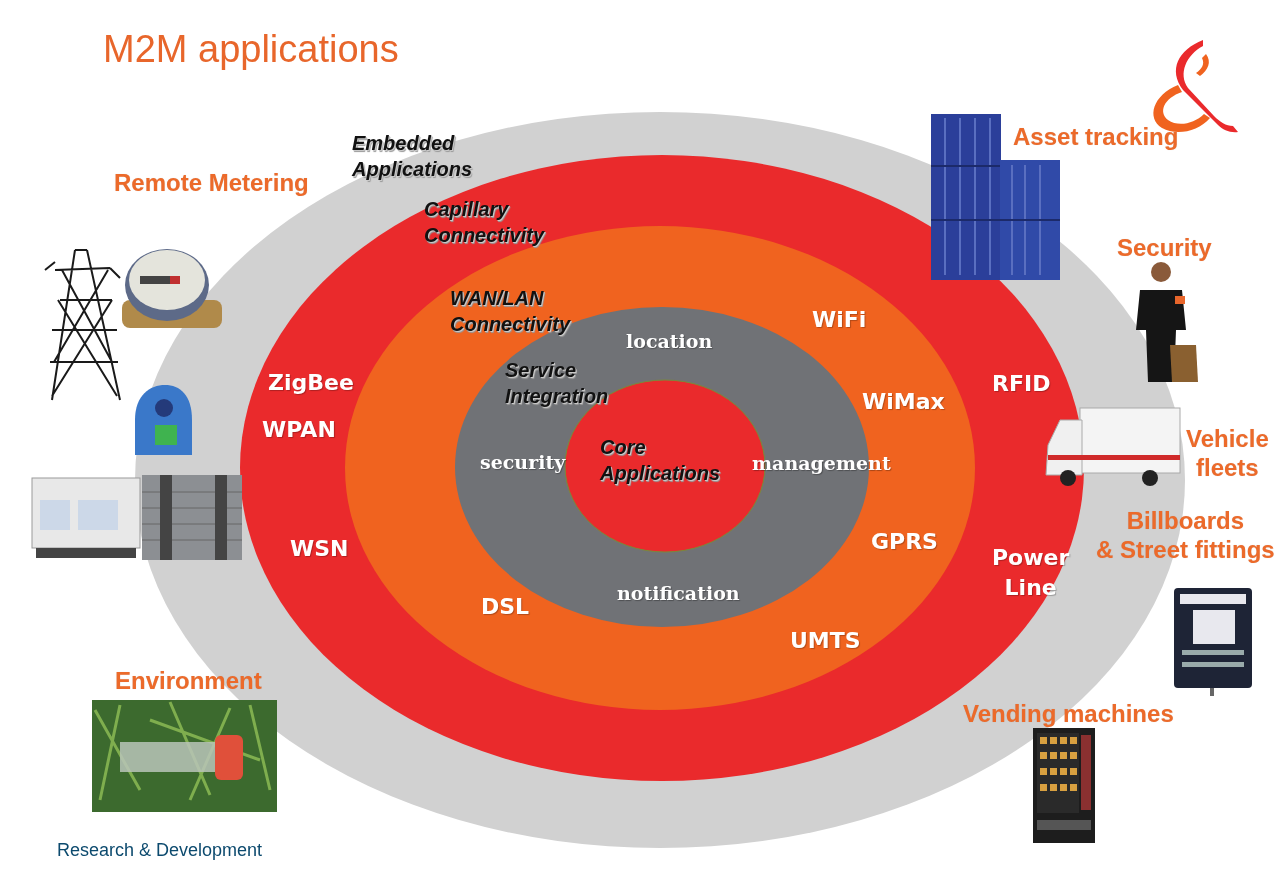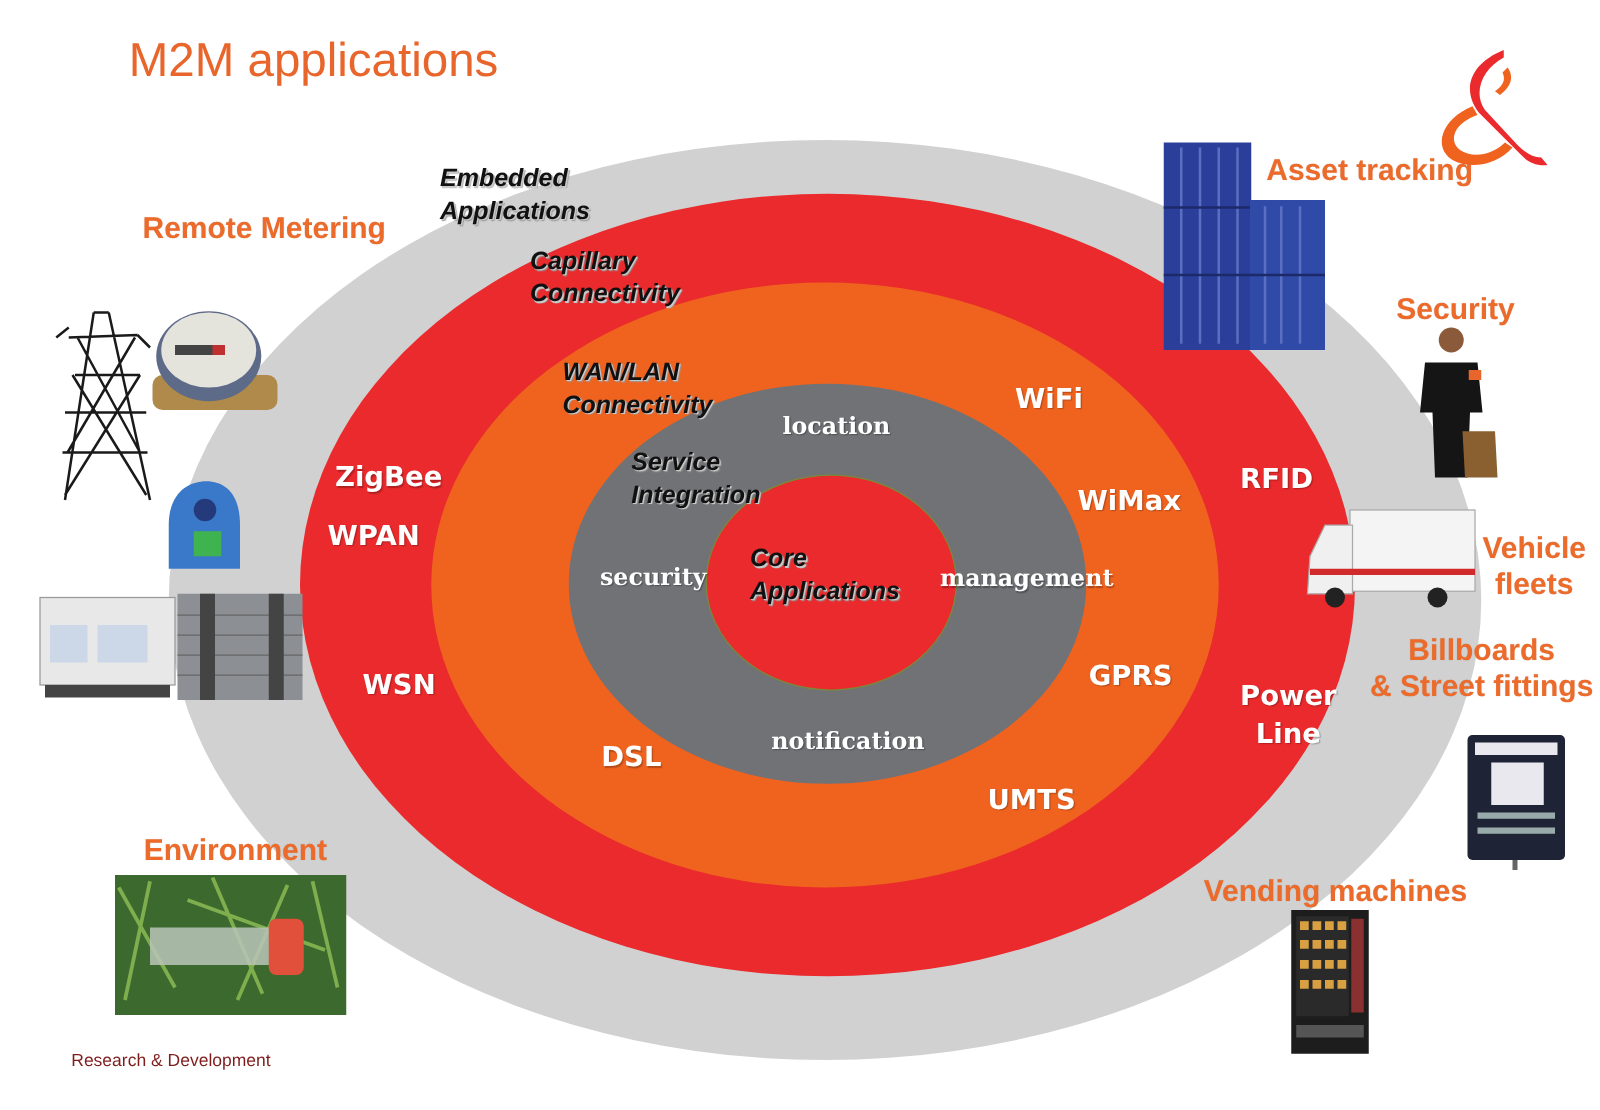--- a/index.html
+++ b/index.html
@@ -1,20 +1,20 @@
 <!DOCTYPE html>
 <html><head>
 <meta charset="utf-8">
 <style>
   html, body { margin: 0; padding: 0; background: #ffffff; }
   body { width: 1280px; height: 888px; position: relative; overflow: hidden; font-family: "Liberation Sans", sans-serif; }
   .abs { position: absolute; }
   #diagram { position: absolute; left: 0; top: 0; }
   .title { left: 103px; top: 28px; font-size: 38px; color: #e8662b; font-family: "Liberation Sans", sans-serif; }
-  .footer { left: 57px; top: 840px; font-size: 14px; color: #7f1d1d; }
+  .footer { left: 57px; top: 840px; font-size: 18px; color: #0c4a6e; }
   .app-label { color: #ec6a2a; font-weight: bold; font-size: 24px; text-align: center; line-height: 29px; white-space: nowrap; text-shadow: 0 0 1px rgba(0,0,0,0.15); }
   .layer-label { color: #111; font-weight: bold; font-style: italic; font-size: 20px; line-height: 26px; white-space: nowrap; text-shadow: 1px 1px 0 #c9c9c9, 1.5px 1.5px 1px #999; }
   .tech { color: #ffffff; font-weight: bold; font-size: 22px; text-align: center; white-space: nowrap; line-height: 30px; text-shadow: 1px 1px 1px rgba(0,0,0,0.25); font-family: "DejaVu Sans", sans-serif; }
   .svc { color: #ffffff; font-weight: bold; font-size: 19px; white-space: nowrap; font-family: "DejaVu Serif", serif; text-shadow: 1px 1px 1px rgba(0,0,0,0.3); }
 </style>
 </head>
 <body>
 
 <svg id="diagram" width="1280" height="888">
   <ellipse cx="660" cy="480" rx="525" ry="368" fill="#d1d1d1"></ellipse>

